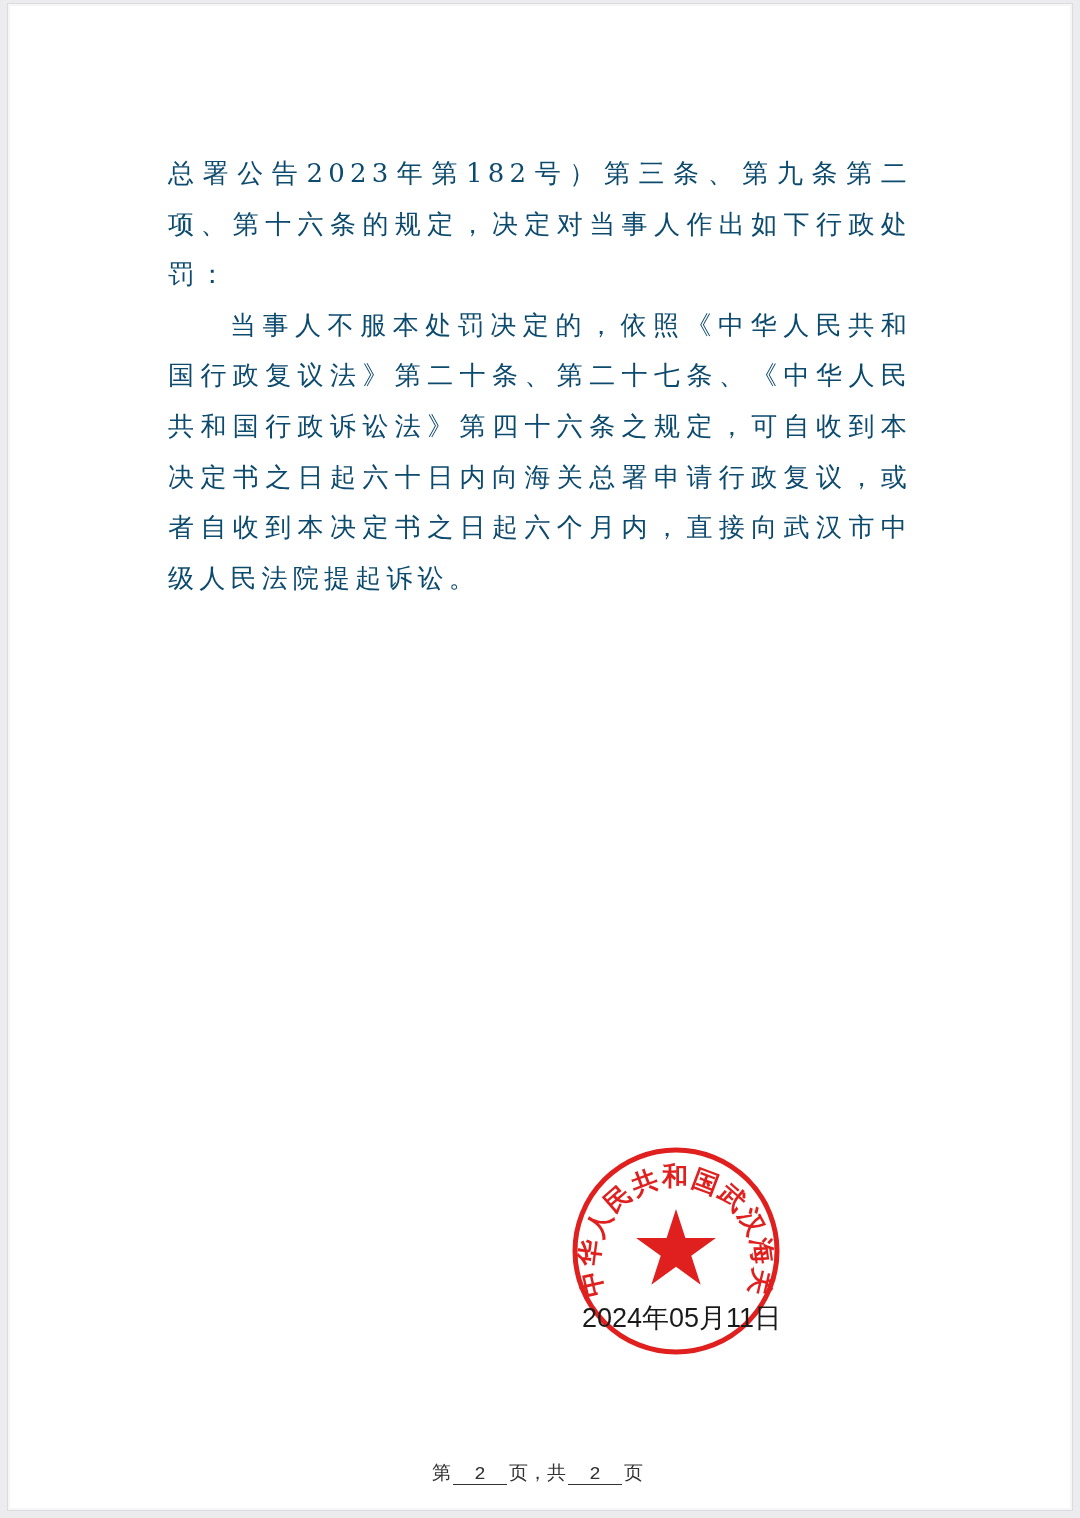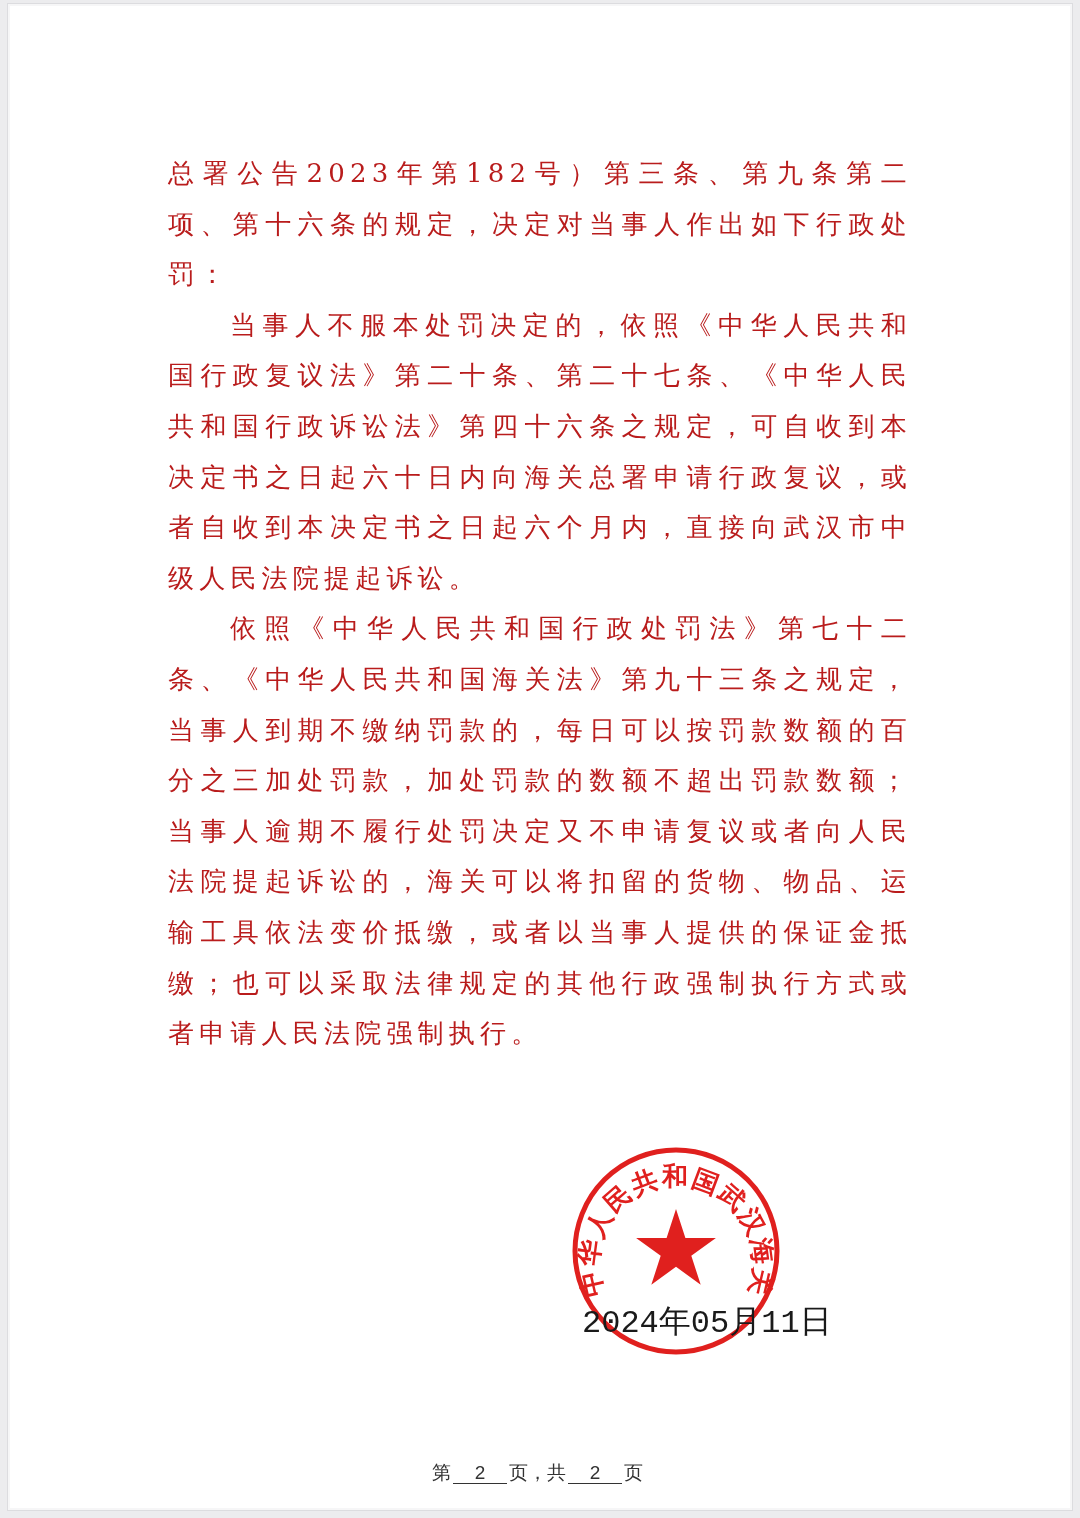--- a/index.html
+++ b/index.html
@@ -24,21 +24,21 @@
       border: 1px solid #dcdcdf;
       box-shadow: inset 0 0 0 2px #f6f6f7;
     }
     .body-text {
       position: absolute;
       left: 168px;
       top: 148px;
       width: 744px;
       font-family: "DejaVu Serif", "Liberation Serif", serif;
       font-size: 26px;
-      color: #b91c1c;
+      color: #0c4a6e;
       line-height: 50.6px;
       letter-spacing: 5.2px;
       text-align: justify;
     }
     .para {
       margin: 0;
       text-indent: 0;
     }
     .para.indent {
       text-indent: 62px;
@@ -47,31 +47,31 @@
       position: absolute;
       left: 570px;
       top: 1145px;
       width: 212px;
       height: 212px;
     }
     .date {
       position: absolute;
       left: 582px;
       top: 1300px;
-      font-family: Liberation Mono, monospace;
-      font-size: 32px;
+      font-family: Liberation Sans, sans-serif;
+      font-size: 27px;
       color: #1a1a1a;
       letter-spacing: 0px;
       z-index: 1;
     }
     .pager {
       position: absolute;
       left: 432px;
       top: 1460px;
-      font-family: Liberation Sans, sans-serif;
+      font-family: Liberation Mono, monospace;
       font-size: 19px;
       color: #333333;
       white-space: nowrap;
     }
     .pager .num {
       display: inline-block;
       width: 54px;
       text-align: center;
       border-bottom: 1px solid #333;
       line-height: 20px;
@@ -82,21 +82,20 @@
 <body>
 
 <div class="frame">
   <div class="page">
   </div>
 </div>
 
 <div class="body-text">
   <p class="para">总署公告2023年第182号）第三条、第九条第二项、第十六条的规定，决定对当事人作出如下行政处罚：</p>
   <p class="para indent">当事人不服本处罚决定的，依照《中华人民共和国行政复议法》第二十条、第二十七条、《中华人民共和国行政诉讼法》第四十六条之规定，可自收到本决定书之日起六十日内向海关总署申请行政复议，或者自收到本决定书之日起六个月内，直接向武汉市中级人民法院提起诉讼。</p>
-  <p class="para indent">依照《中华人民共和国行政处罚法》第七十二条、《中华人民共和国海关法》第九十三条之规定，当事人到期不缴纳罚款的，每日可以按罚款数额的百分之三加处罚款，加处罚款的数额不超出罚款数额；当事人逾期不履行处罚决定又不申请复议或者向人民法院提起诉讼的，海关可以将扣留的货物、物品、运输工具依法变价抵缴，或者以当事人提供的保证金抵缴；也可以采取法律规定的其他行政强制执行方式或者申请人民法院强制执行。</p>
 </div>
 
 <div class="seal">
   <svg width="212" height="212" viewBox="0 0 212 212">
     <defs>
       <path id="sealArc" d="M 40 160 A 78 78 0 1 1 172 160"></path>
     </defs>
     <circle cx="106" cy="106" r="101" fill="none" stroke="#e0201e" stroke-width="5"></circle>
     <text font-family="DejaVu Serif, serif" font-size="26" font-weight="bold" fill="#e0201e" letter-spacing="2">
       <textPath href="#sealArc" startOffset="50%" text-anchor="middle" id="seal-text-path">中华人民共和国武汉海关</textPath>

